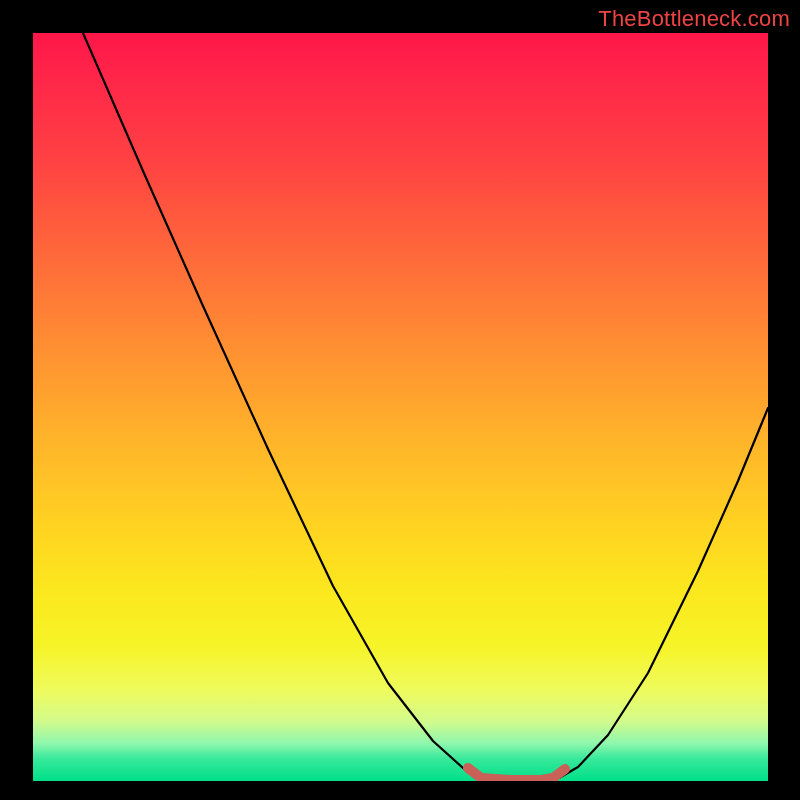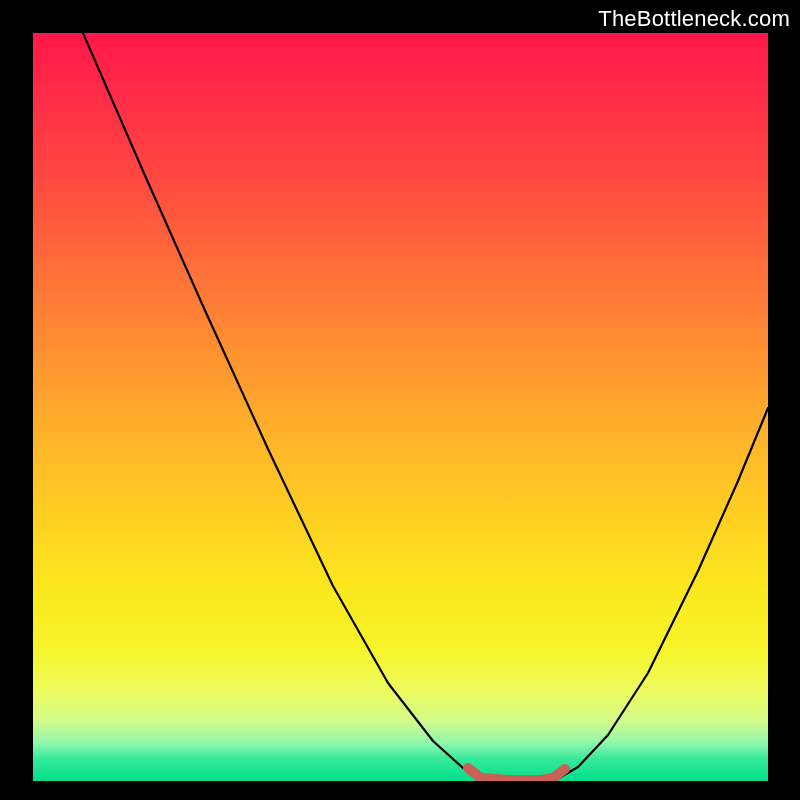--- a/index.html
+++ b/index.html
@@ -14,21 +14,21 @@
   .canvas {
     position: relative;
     width: 800px;
     height: 800px;
     background: #000;
   }
   .watermark {
     position: absolute;
     top: 6px;
     right: 10px;
-    color: #ffffff;
+    color: #ef4444;
     font-size: 22px;
     font-weight: 500;
     letter-spacing: 0.2px;
     z-index: 20;
   }
   .plot-frame {
     position: absolute;
     left: 33px;
     top: 33px;
     width: 735px;

